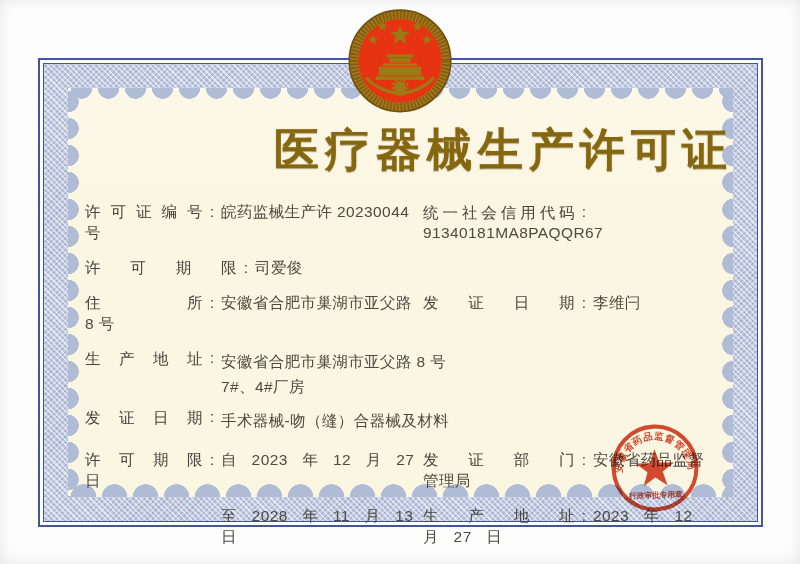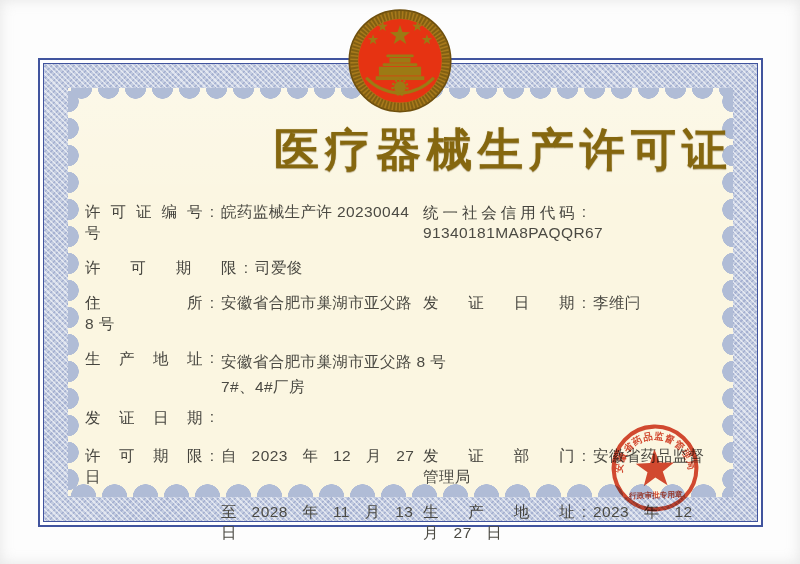--- a/index.html
+++ b/index.html
@@ -151,20 +151,21 @@
               <span class="multiline">
                 <div>安徽省合肥市巢湖市亚父路 8 号</div>
                 <div>7#、4#厂房</div>
               </span>
             </div>
 
             <div class="row flexrow">
               <span class="label w-l">发证日期</span>
                 <span class="colon">:</span>
               <span class="multiline">
+                <div>手术器械-吻（缝）合器械及材料</div>
               </span>
             </div>
 
             <div class="row two gap-top">
               <div>
                 <span class="label w-l">许可期限</span><span class="colon">:</span><span class="value spread">自 2023 年 12 月 27 日</span>
               </div>
               <div>
                 <span class="label w-r">发证部门</span><span class="colon">:</span><span class="value">安徽省药品监督管理局</span>
               </div>

